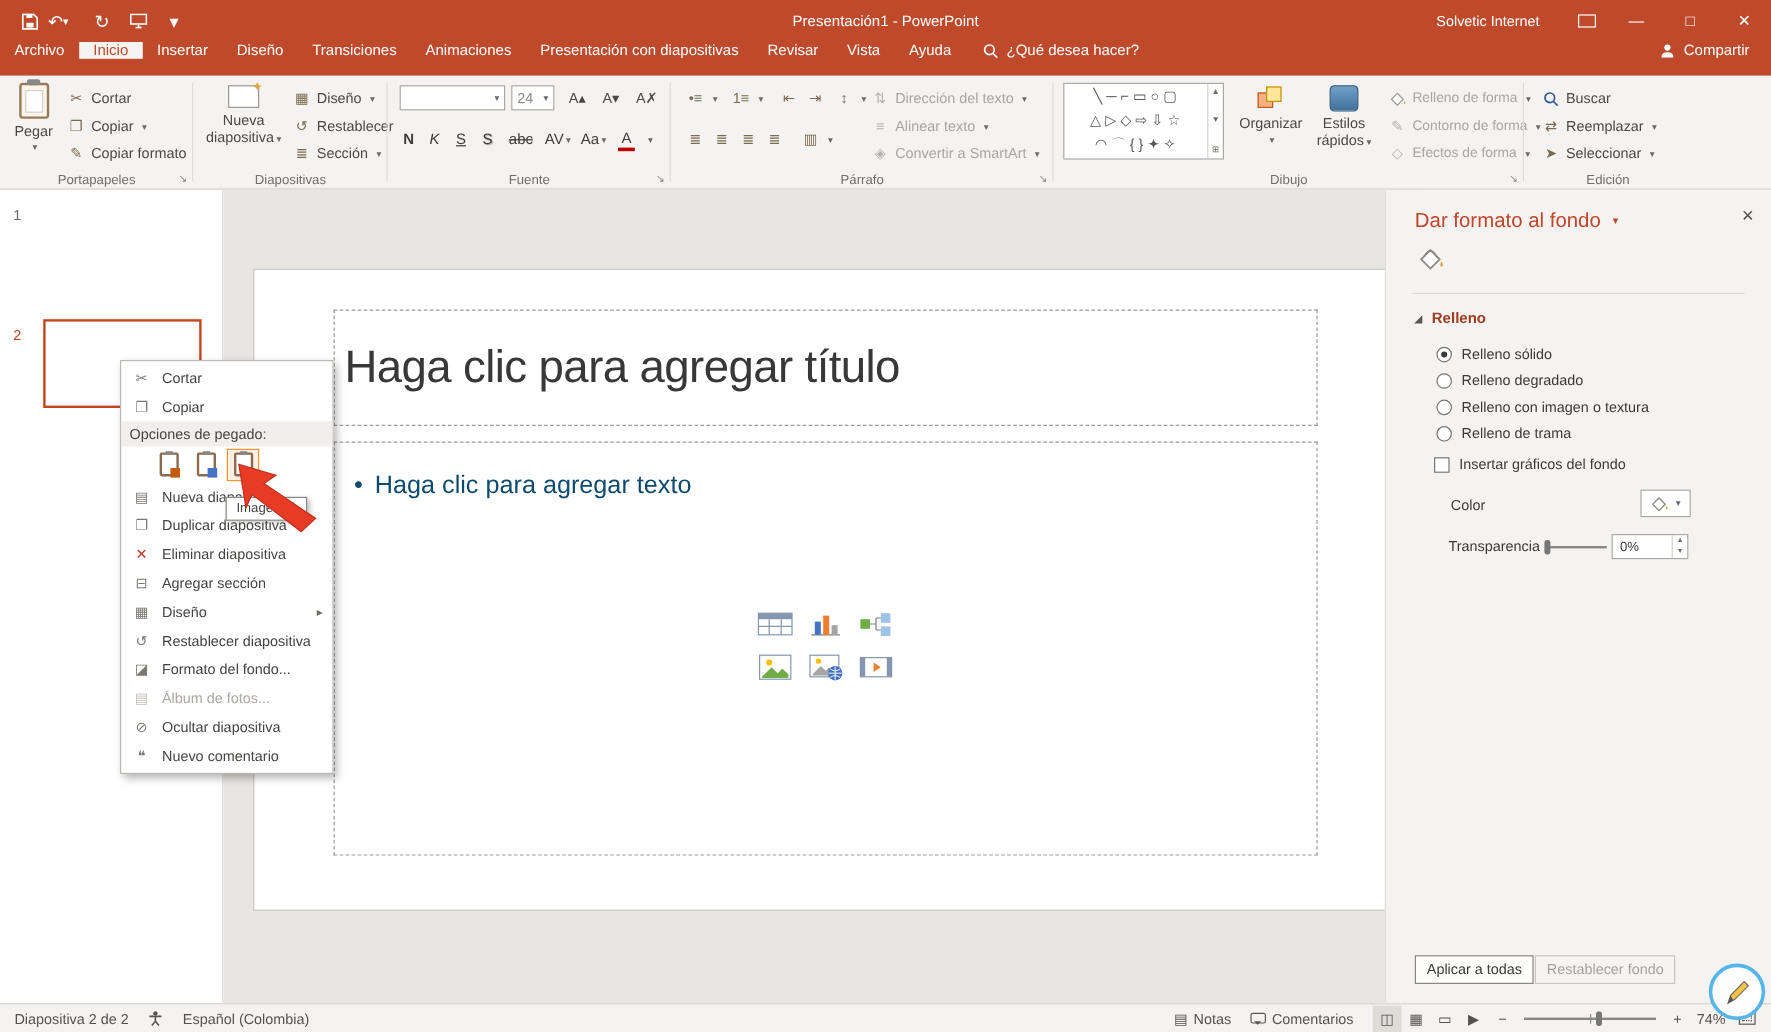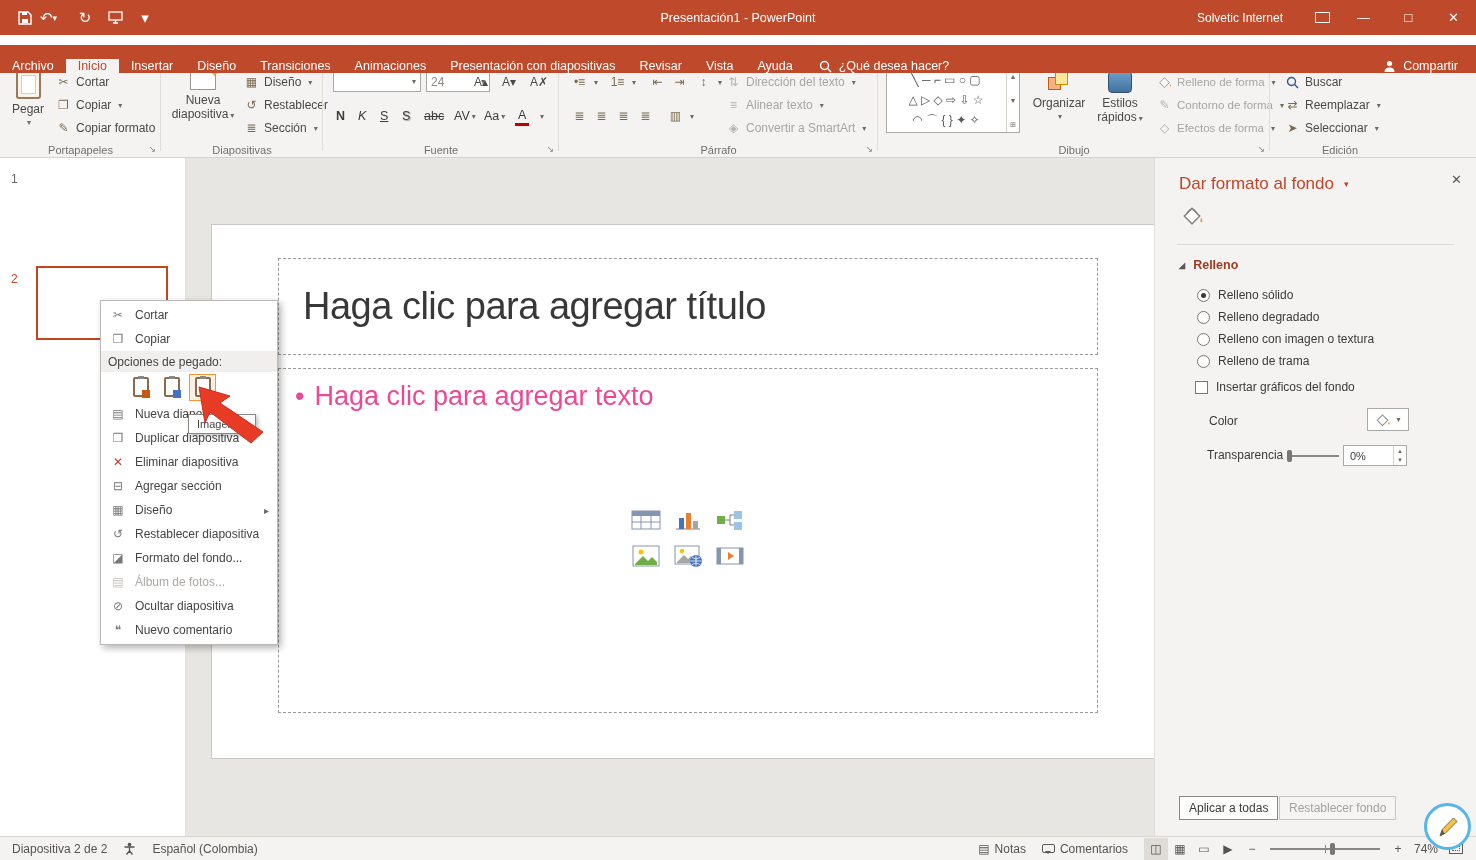--- a/index.html
+++ b/index.html
@@ -12,21 +12,21 @@
 .qbtn{width:30px;height:28px;display:flex;align-items:center;justify-content:center;font-size:15px;color:#fff}
 .qcaret{font-size:9px;width:18px}
 #win-title{position:absolute;left:450px;right:450px;text-align:center;font-size:12.5px;pointer-events:none}
 #tb-right{margin-left:auto;display:flex;align-items:center;height:100%}
 #tb-user{font-size:12px;margin-right:20px}
 .winbtn{width:45px;height:35px;display:flex;align-items:center;justify-content:center;font-size:13px}
 .ribopt{width:38px;height:35px;display:flex;align-items:center;justify-content:center}
 .ribopt i{width:15px;height:11px;border:1px solid #fff;display:block}
 
 
-#tabrow{position:absolute;left:0;top:45px;width:100%;height:28px;background:#BE4A2B;display:flex;align-items:flex-end;color:#fff;z-index:9}
+#tabrow{position:absolute;left:0;top:35px;width:100%;height:28px;background:#BE4A2B;display:flex;align-items:flex-start;color:#fff;z-index:9}
 .tab{display:flex;align-items:center;padding:0 12px;font-size:12.5px;white-space:nowrap}
 .tab.active{background:#F5F3F1;color:#BE4A2B}
 #tellme{display:flex;align-items:center;gap:7px;padding:0 14px;font-size:12.5px;white-space:nowrap}
 #share{margin-left:auto;display:flex;align-items:center;gap:7px;padding:0 18px;font-size:12.5px}
 
 
 #ribbon{position:absolute;left:0;top:63px;width:100%;height:95px;background:#F5F3F1;border-bottom:1px solid #D5D1CD;z-index:8}
 .rgroup{position:absolute;top:0;height:94px}
 .rgroup .gsep{position:absolute;right:0;top:6px;bottom:6px;width:1px;background:#E0DCD8}
 .rlabel{position:absolute;bottom:1px;left:0;right:0;text-align:center;font-size:11px;color:#716e6a;white-space:nowrap}
@@ -58,24 +58,24 @@
 #main{position:absolute;left:0;top:158px;right:0;bottom:24px}
 #thumbs{position:absolute;left:0;top:0;bottom:0;width:186px;background:#fff;border-right:1px solid #E3E0DD}
 .thnum{position:absolute;left:11px;font-size:12px;color:#6a6764}
 .thnum.sel{color:#C2451E}
 #thumb1{position:absolute;left:36px;top:13px;width:132px;height:74px;background:radial-gradient(circle at 40% 45%,#EDF7E0 0%,#AED56F 55%,#7FB544 100%);border:1px solid #C9C6C2}
 #thumb1 .chip{position:absolute;left:9px;top:9px;width:34px;height:15px;background:#1F3864;border-radius:2px}
 #thumb1 .tht{position:absolute;left:56px;top:30px;font-size:9px;font-weight:bold;color:#20395C}
 #thumb2{position:absolute;left:36px;top:108px;width:132px;height:74px;background:#fff;border:2px solid #C2451E}
 #canvas{position:absolute;left:186px;top:0;bottom:0;width:1000px;background:#E8E6E3}
 #slide{position:absolute;left:26px;top:67px;width:946px;height:533px;background:#fff;box-shadow:0 0 0 1px #CBC8C5}
-#ph-title{position:absolute;left:66px;top:33px;width:820px;height:97px;border:1px dashed #9c9a97;display:flex;align-items:center;padding-left:24px}
+#ph-title{position:absolute;left:66px;top:33px;width:820px;height:97px;border:1px dashed #9c9a97;display:flex;align-items:center;padding-left:8px}
 #ph-title span{font-size:38px;color:#383838;letter-spacing:-.5px}
 #ph-body{position:absolute;left:66px;top:143px;width:820px;height:345px;border:1px dashed #9c9a97}
-#bullet-line{position:absolute;left:16px;top:12px;font-size:27px;color:#ec4899}
+#bullet-line{position:absolute;left:16px;top:24px;font-size:21px;color:#0c4a6e}
 #bullet-line .b{margin-right:10px}
 #phicons{position:absolute;left:50%;top:137px;transform:translateX(-50%);display:grid;grid-template-columns:repeat(3,36px);gap:8px 6px}
 #phicons .pic{width:36px;height:28px;display:flex;align-items:center;justify-content:center}
 #vscroll{position:absolute;right:0;top:0;bottom:0;width:16px;background:#F3F1EF;border-left:1px solid #E0DDDA;font-size:8px;color:#8a8784}
 #vscroll .sa{position:absolute;left:0;width:100%;text-align:center}
 #vthumb{position:absolute;left:2px;right:2px;top:18px;height:140px;background:#CDCAC7;border-radius:2px}
 .dblarr{position:absolute;left:0;width:100%;text-align:center;font-size:11px;color:#7d7a77;transform-origin:center}
 
 
 #pane{position:absolute;right:0;top:0;bottom:0;width:322px;background:#F5F3F1;border-left:1px solid #E0DDDA}
@@ -256,21 +256,21 @@
       </div>
     <div class="rlabel">Diapositivas</div>
     <i class="gsep"></i>
   </div>
 
   <div class="rgroup" style="left:323px;width:236px">
     <div class="combo" style="left:10px;top:8px;width:88px">
         <span></span>
         <span class="car">▾</span>
       </div>
-    <div class="combo" style="left:103px;top:8px;width:64px">
+    <div class="combo" style="left:103px;top:8px;width:36px">
         <span>24</span>
         <span class="car">▾</span>
       </div>
     <div class="rbtn" style="left:148px;top:8px">A▴</div>
     <div class="rbtn" style="left:176px;top:8px">A▾</div>
     <div class="rbtn" style="left:204px;top:8px">A✗</div>
     <div class="fbtn" style="left:10px;font-weight:bold">N</div>
     <div class="fbtn" style="left:32px;font-style:italic">K</div>
     <div class="fbtn" style="left:54px;text-decoration:underline">S</div>
     <div class="fbtn" style="left:76px;text-shadow:1px 1px 1px #9a9a9a">S</div>

